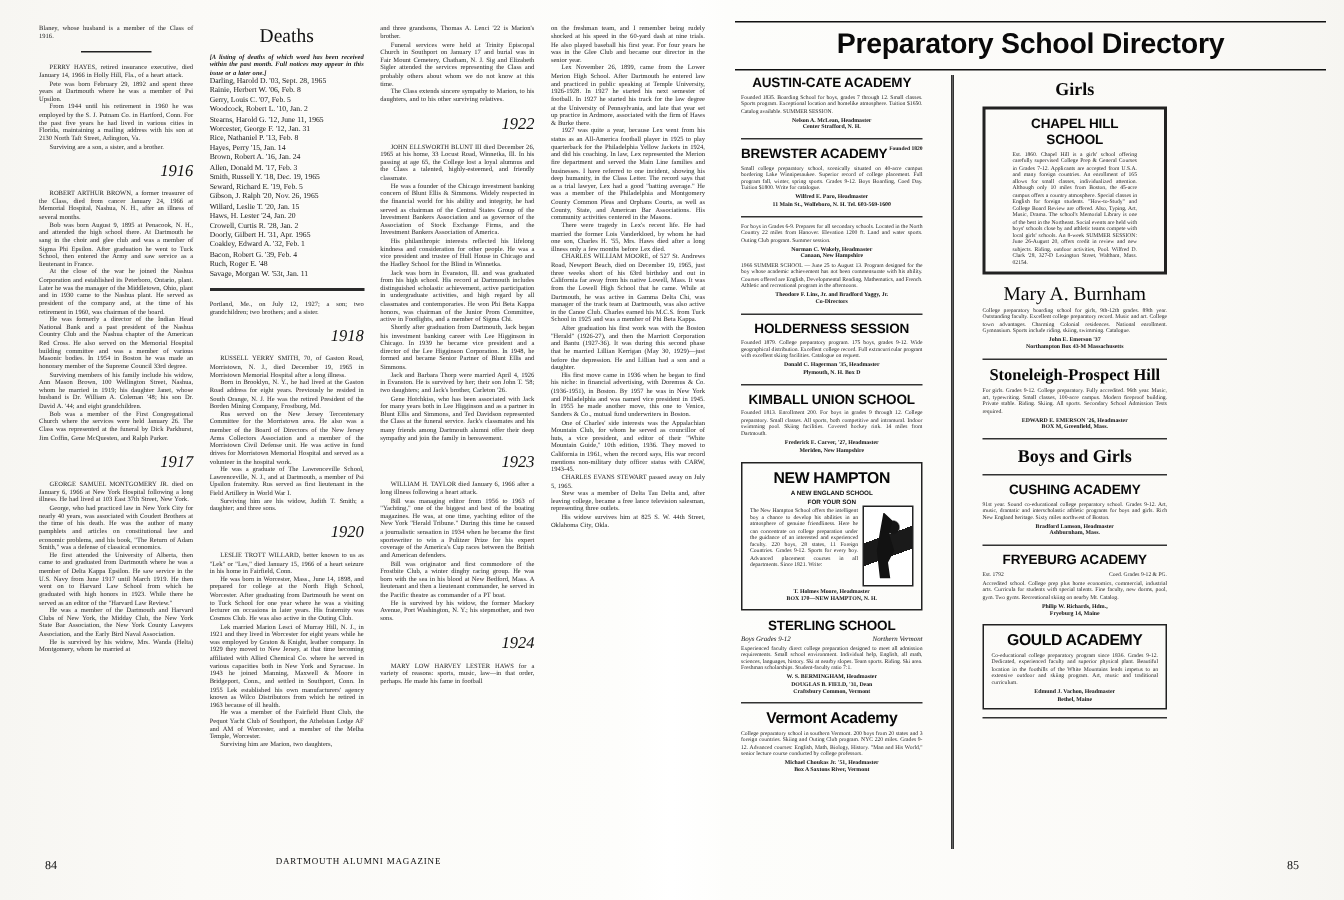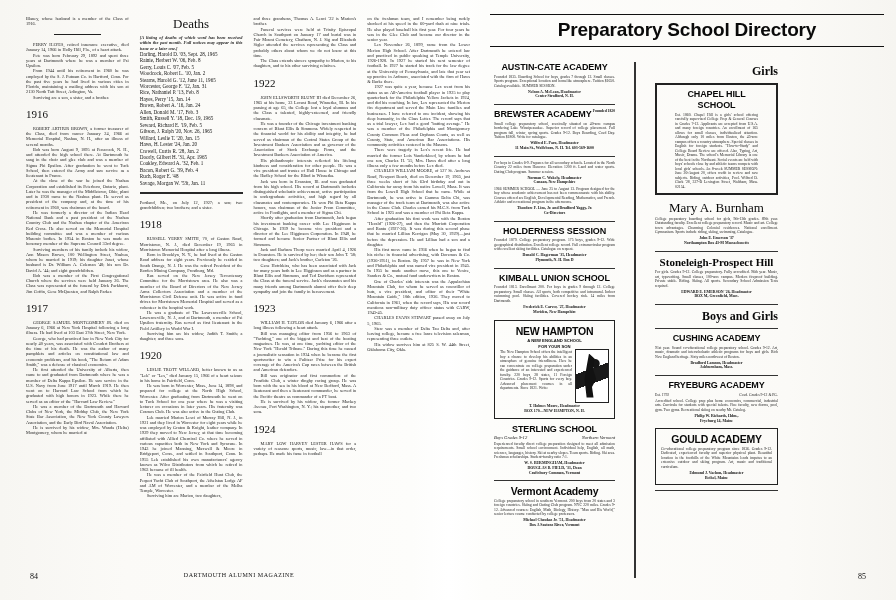--- a/index.html
+++ b/index.html
@@ -21,22 +21,22 @@
   .col{width:140px;}
   .col p{
     margin:0;text-indent:7px;text-align:justify;
     font-size:4.35px;line-height:5.25px;letter-spacing:.02px;
     font-family:"Liberation Serif", serif;
     color:#1b1b1b;
     word-spacing:.2px;
   }
   .col p.noind{text-indent:0;}
   .yr{
-    text-align:left;font-size:11px;line-height:15px;margin:7px 0 4px;
-    font-family:"Liberation Serif", serif;font-weight:400;color:#111;
+    text-align:right;font-size:11px;line-height:15px;margin:7px 0 4px;
+    font-family:"Liberation Serif", serif;font-weight:400;color:#111;font-style:italic;
   }
   .rule{height:1.6px;background:#222;margin:7px 28px 7px 28px;}
   .rule-wide{height:1.5px;background:#2a2a2a;margin:6px 0 6px 0;}
   .deaths-head{
     text-align:center;font-size:13px;line-height:16px;margin:0 0 3px;
     font-family:"Liberation Serif", serif;color:#111;
   }
   .deaths-note{
     font-size:4.1px;line-height:5px;font-style:italic;text-align:justify;
     margin:0 0 3px;font-weight:700;color:#1b1b1b;
@@ -54,21 +54,21 @@
   }
   
   .right-page{position:absolute;left:478px;top:0;width:418px;height:600px;}
   .dir-top-rule{position:absolute;left:12px;top:14px;width:394px;height:1.3px;background:#111;}
   .dir-title{
     position:absolute;left:12px;top:18px;width:394px;text-align:center;
     font-family:"Liberation Sans", sans-serif;font-weight:700;
     font-size:19px;line-height:24px;letter-spacing:-.2px;color:#0a0a0a;
   }
   .dir-bot-rule{position:absolute;left:12px;top:46px;width:394px;height:1.3px;background:#111;}
-  .adcols{position:absolute;left:12px;top:62px;width:394px;height:516px;display:flex;gap:15px;}
+  .adcols{position:absolute;left:12px;top:50px;width:394px;height:516px;display:flex;gap:15px;}
   .adcol{width:129px;padding:0 4px;box-sizing:border-box;}
   .adcol.mid{border-left:1px solid #333;border-right:1px solid #333;}
   .ad{margin:0 0 5px;}
   .ad-h{
     font-family:"Liberation Sans", sans-serif;font-weight:700;
     text-align:center;color:#080808;
   }
   .ad-h.big{font-size:10.5px;line-height:12px;letter-spacing:-.25px;}
   .ad-h.med{font-size:9px;line-height:11px;letter-spacing:-.1px;}
   .ad-h.serif{font-family:"Liberation Serif",serif;font-weight:400;font-size:13px;line-height:15px;}
@@ -79,21 +79,21 @@
   }
   .ad-sig{
     font-size:3.9px;line-height:4.8px;text-align:center;font-weight:700;
     color:#141414;margin:1.5px 0 0;font-family:"Liberation Serif",serif;
   }
   .ad-rule{height:1px;background:#333;margin:4px 0;}
   .ad-box{border:1px solid #222;padding:4px 5px;margin:0 0 5px;}
   .ad-box2{border:2px solid #222;padding:4px 18px;margin:0 0 5px;}
   .sec-head{
     font-family:"Liberation Serif",serif;font-weight:700;
-    text-align:right;font-size:12px;line-height:15px;margin:2px 0 4px;color:#0a0a0a;
+    text-align:center;font-size:12px;line-height:15px;margin:2px 0 4px;color:#0a0a0a;
   }
   .founded{
     float:right;font-size:3.7px;line-height:4.3px;text-align:center;
     font-weight:700;font-family:"Liberation Serif",serif;
   }
   .ad-sub{
     font-family:"Liberation Sans",sans-serif;font-weight:700;
     font-size:4.2px;line-height:5px;text-align:center;margin:1px 0 0;color:#111;
   }
   .ad-ital{

